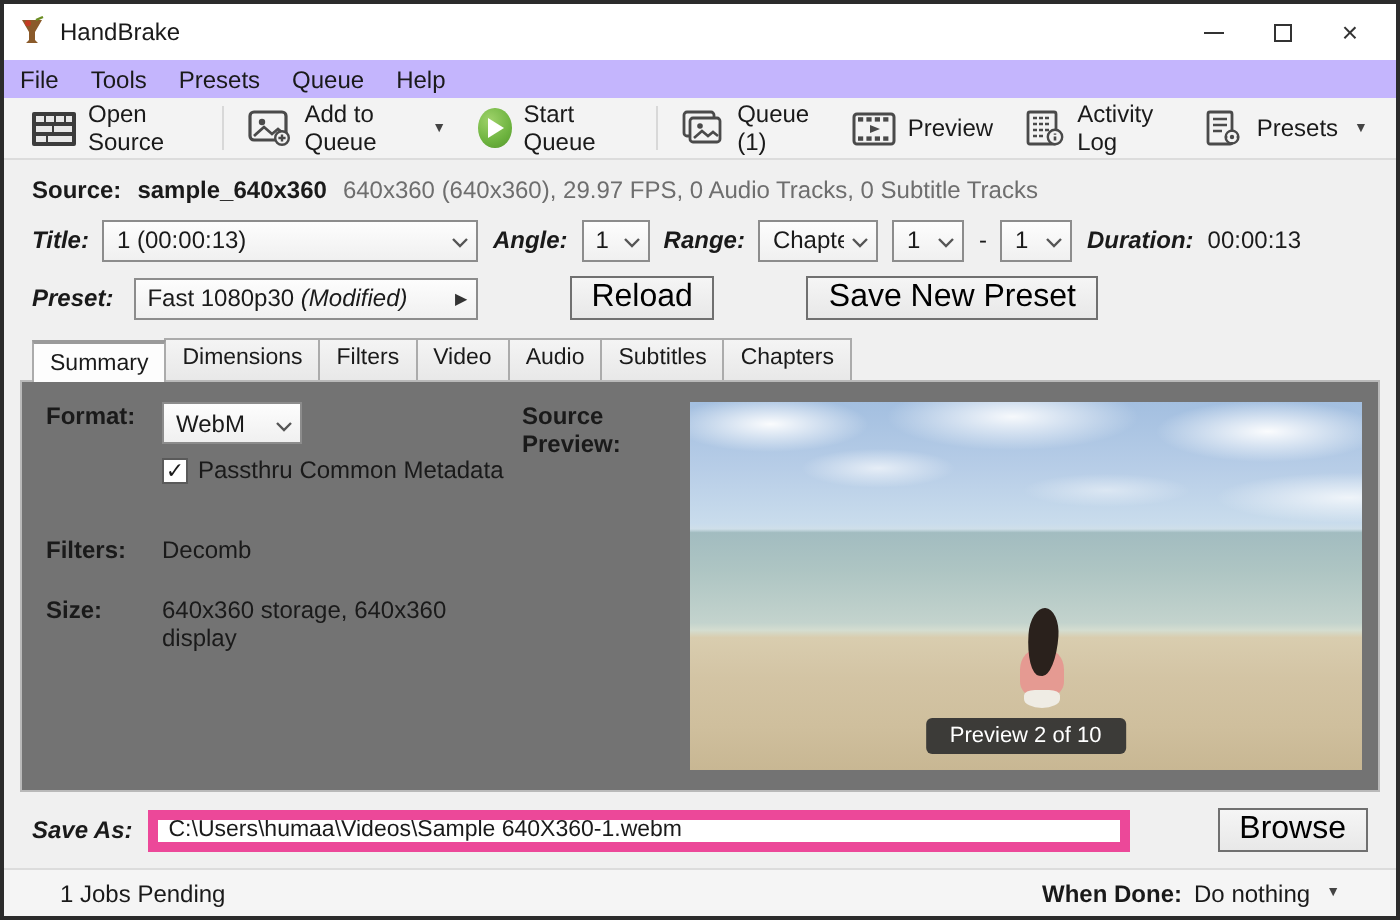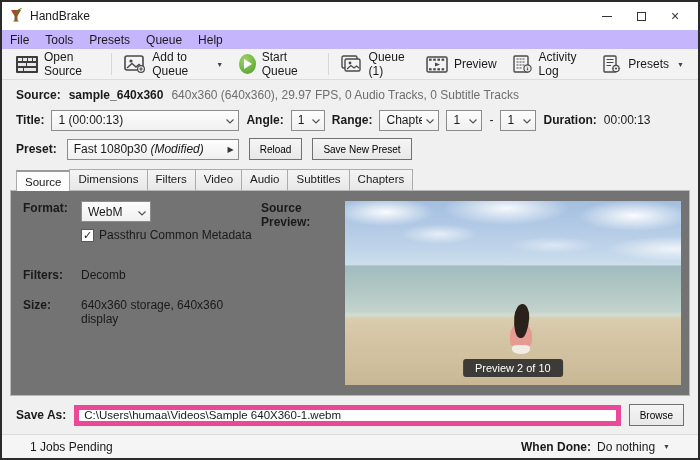--- a/index.html
+++ b/index.html
@@ -34,34 +34,34 @@
   .caret { font-size:7px; color:#444; margin-left:2px; }
   .play-circle { width:20px; height:20px; border-radius:50%; background:radial-gradient(circle at 35% 30%, #9fd26a, #6db33f 60%, #55962c); display:flex; align-items:center; justify-content:center; }
 
   
   .row { display:flex; align-items:center; padding:0 14px; flex:none; }
   .source-row { margin-top:6px; height:18px; gap:8px; }
   .bold { font-weight:bold; }
   .dim { color:#6e6e6e; }
   .title-row { margin-top:5px; height:22px; gap:7px; }
   .preset-row { margin-top:6px; height:24px; gap:10px; }
-  .lbl { font-weight:bold; }
+  .lbl { font-weight:bold;font-style:italic; }
 
   .combo {
     height:21px; background:linear-gradient(#fdfdfd,#f0f0f0);
     border:1px solid #8c8c8c; display:flex; align-items:center;
     padding:0 4px 0 6px; font-size:12px;
   }
   .combo .ctext { flex:1; white-space:nowrap; overflow:hidden; }
   .chev { flex:none; margin-left:4px; }
 
   .btn {
     height:22px; background:linear-gradient(#f5f5f5,#e8e8e8);
-    border:1px solid #707070; padding:0 10px; font-size:10px;
-    display:flex; align-items:center; justify-content:center;
+    border:1px solid #707070; padding:0 10px; font-size:16px;
+    display:flex; align-items:center; justify-content:center;margin-left:36px;
   }
 
   .preset-combo { width:172px; }
   .preset-combo .arrow { margin-left:auto; font-size:8px; color:#333; }
 
   
   .tabs-wrap { margin:8px 8px 0 8px; flex:1; display:flex; flex-direction:column; min-height:0; }
   .tabbar { display:flex; padding-left:6px; flex:none; position:relative; z-index:2; }
   .tab { padding:3px 8px; font-size:11.5px; border:1px solid #ababab; border-bottom:none; background:linear-gradient(#f4f4f4,#e8e8e8); margin-right:-1px; }
   .tab.active { background:#fdfdfd; padding-top:4px; position:relative; top:1px; border-top:2px solid #9a9a9a; }
@@ -290,21 +290,21 @@
       <span>Fast 1080p30</span>&nbsp;
       <span style="font-style:italic">(Modified)</span>
       <span class="arrow">▶</span>
     </div>
     <button class="btn">Reload</button>
     <button class="btn">Save New Preset</button>
   </div>
 
   <div class="tabs-wrap">
     <div class="tabbar">
-      <div class="tab active">Source</div>
+      <div class="tab active">Summary</div>
       <div class="tab">Dimensions</div>
       <div class="tab">Filters</div>
       <div class="tab">Video</div>
       <div class="tab">Audio</div>
       <div class="tab">Subtitles</div>
       <div class="tab">Chapters</div>
     </div>
     <div class="groupbox">
 
       <div class="left-col">

